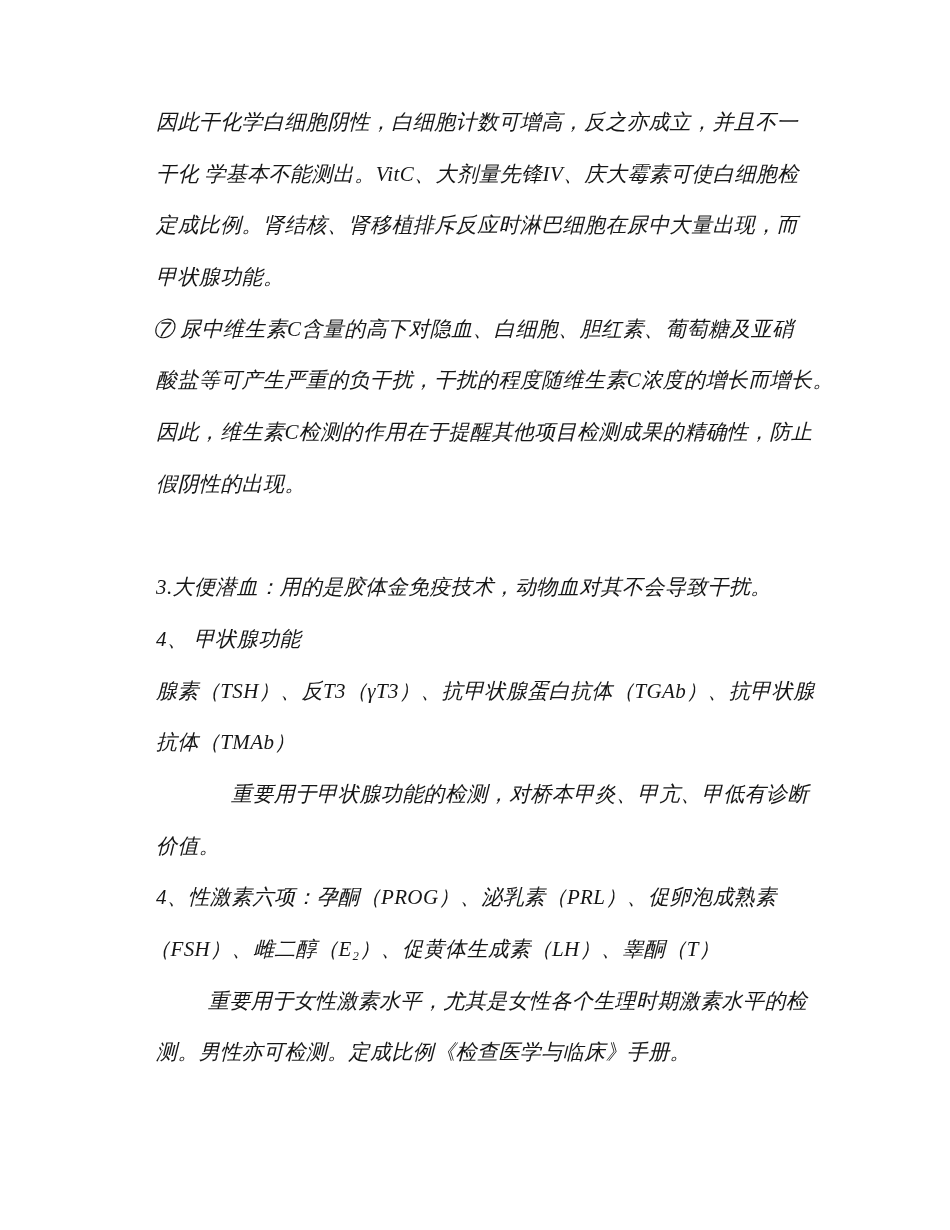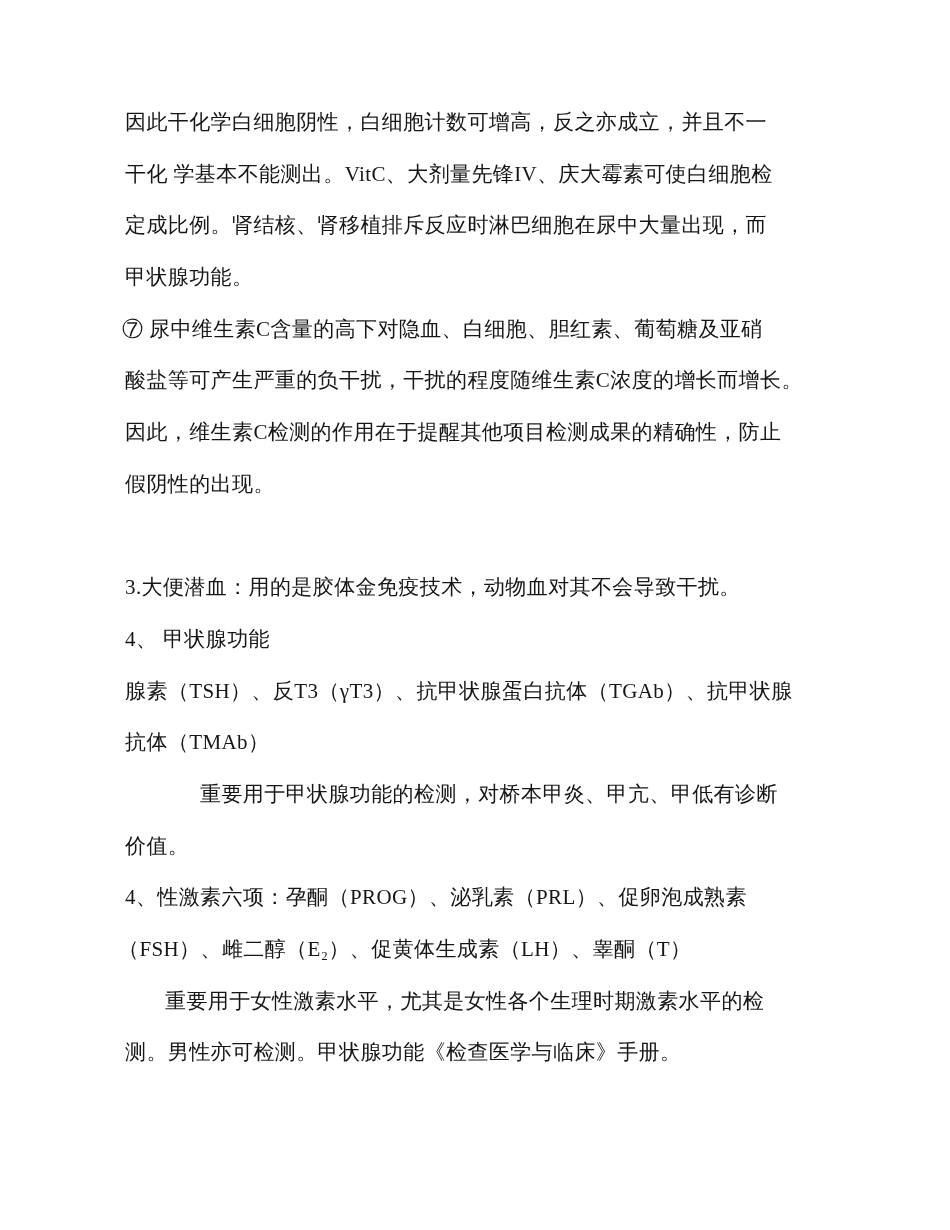--- a/index.html
+++ b/index.html
@@ -10,23 +10,24 @@
   .page {
     position: relative;
     width: 950px;
     height: 1230px;
     background: #ffffff;
     overflow: hidden;
     font-family: "Liberation Serif", "DejaVu Serif", serif;
   }
   .textblock {
     position: absolute;
-    left: 125px;
+    left: 156px;
     top: 97px;
     width: 712px;
+    font-style: italic;
   }
   .line {
     font-size: 21px;
     letter-spacing: 0.4px;
     line-height: 51.7px;
     height: 51.7px;
     white-space: pre;
     color: #161616;
     text-rendering: optimizeLegibility;
   }
@@ -46,16 +47,16 @@
       <div class="line">假阴性的出现。</div>
       <div class="line"></div>
       <div class="line">3.大便潜血：用的是胶体金免疫技术，动物血对其不会导致干扰。</div>
       <div class="line">4、 甲状腺功能</div>
       <div class="line">腺素（TSH）、反T3（γT3）、抗甲状腺蛋白抗体（TGAb）、抗甲状腺</div>
       <div class="line">抗体（TMAb）</div>
       <div class="line" style="margin-left: 75px;">重要用于甲状腺功能的检测，对桥本甲炎、甲亢、甲低有诊断</div>
       <div class="line">价值。</div>
       <div class="line">4、性激素六项：孕酮（PROG）、泌乳素（PRL）、促卵泡成熟素</div>
       <div class="line" style="margin-left: -7px;">（FSH）、雌二醇（E₂）、促黄体生成素（LH）、睾酮（T）</div>
-      <div class="line" style="margin-left: 40px;">重要用于女性激素水平，尤其是女性各个生理时期激素水平的检</div>
-      <div class="line">测。男性亦可检测。甲状腺功能《检查医学与临床》手册。</div>
+      <div class="line" style="margin-left: 52px;">重要用于女性激素水平，尤其是女性各个生理时期激素水平的检</div>
+      <div class="line">测。男性亦可检测。定成比例《检查医学与临床》手册。</div>
     </div>
 </div>
 
 </body></html>

